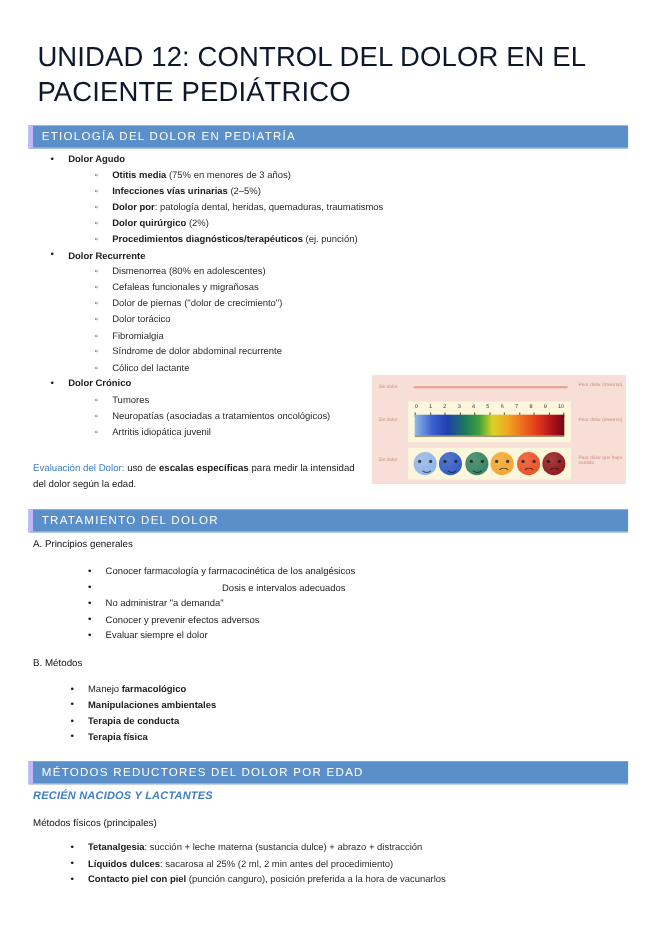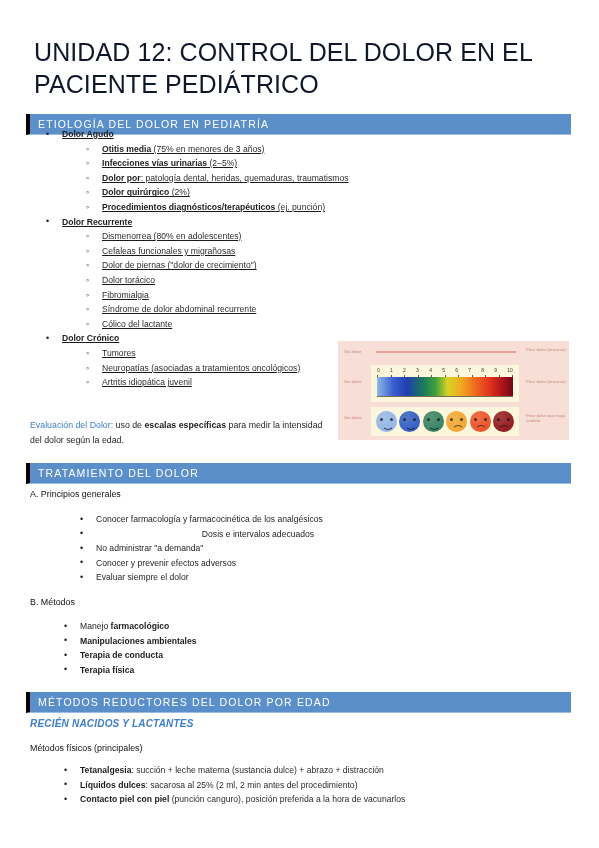--- a/index.html
+++ b/index.html
@@ -36,21 +36,21 @@
     letter-spacing: 0.1px;
   }
 
   
   .section-bar {
     position: absolute;
     left: 26px;
     width: 545px;
     height: 21px;
     background: #5b8fc9;
-    border-left: 4px solid #000000;
+    border-left: 4px solid #c4b5fd;
     border-bottom: 1px solid #9cbde2;
     box-sizing: border-box;
     display: flex;
     align-items: center;
     text-align: right;
   }
   .section-bar .section-label {
     color: #ffffff;
     font-size: 10.5px;
     letter-spacing: 1.15px;
@@ -267,21 +267,21 @@
 <body>
 
 <div class="page">
 
   <div class="doc-title">UNIDAD 12: CONTROL DEL DOLOR EN EL PACIENTE PEDIÁTRICO</div>
 
   <div class="section-bar" style="top:114px;">
     <span class="section-label">ETIOLOGÍA DEL DOLOR EN PEDIATRÍA</span>
   </div>
 
-  <div class="block" style="left:0px; top:127px; width:420px;text-decoration:underline;">
+  <div class="block" style="left:0px; top:137px; width:420px;">
     <ul class="lvl1" id="etiologia-root">
         <li class="b1"><span class="bold">Dolor Agudo</span></li>
         <ul class="lvl2">
           <li class="b2"><span class="bold">Otitis media</span><span class="reg"> (75% en menores de 3 años)</span></li>
           <li class="b2"><span class="bold">Infecciones vías urinarias</span><span class="reg"> (2–5%)</span></li>
           <li class="b2"><span class="bold">Dolor por</span><span class="reg">: patología dental, heridas, quemaduras, traumatismos</span></li>
           <li class="b2"><span class="bold">Dolor quirúrgico</span><span class="reg"> (2%)</span></li>
           <li class="b2"><span class="bold">Procedimientos diagnósticos/terapéuticos</span><span class="reg"> (ej. punción)</span></li>
         </ul>
         <li class="b1"><span class="bold">Dolor Recurrente</span></li>

